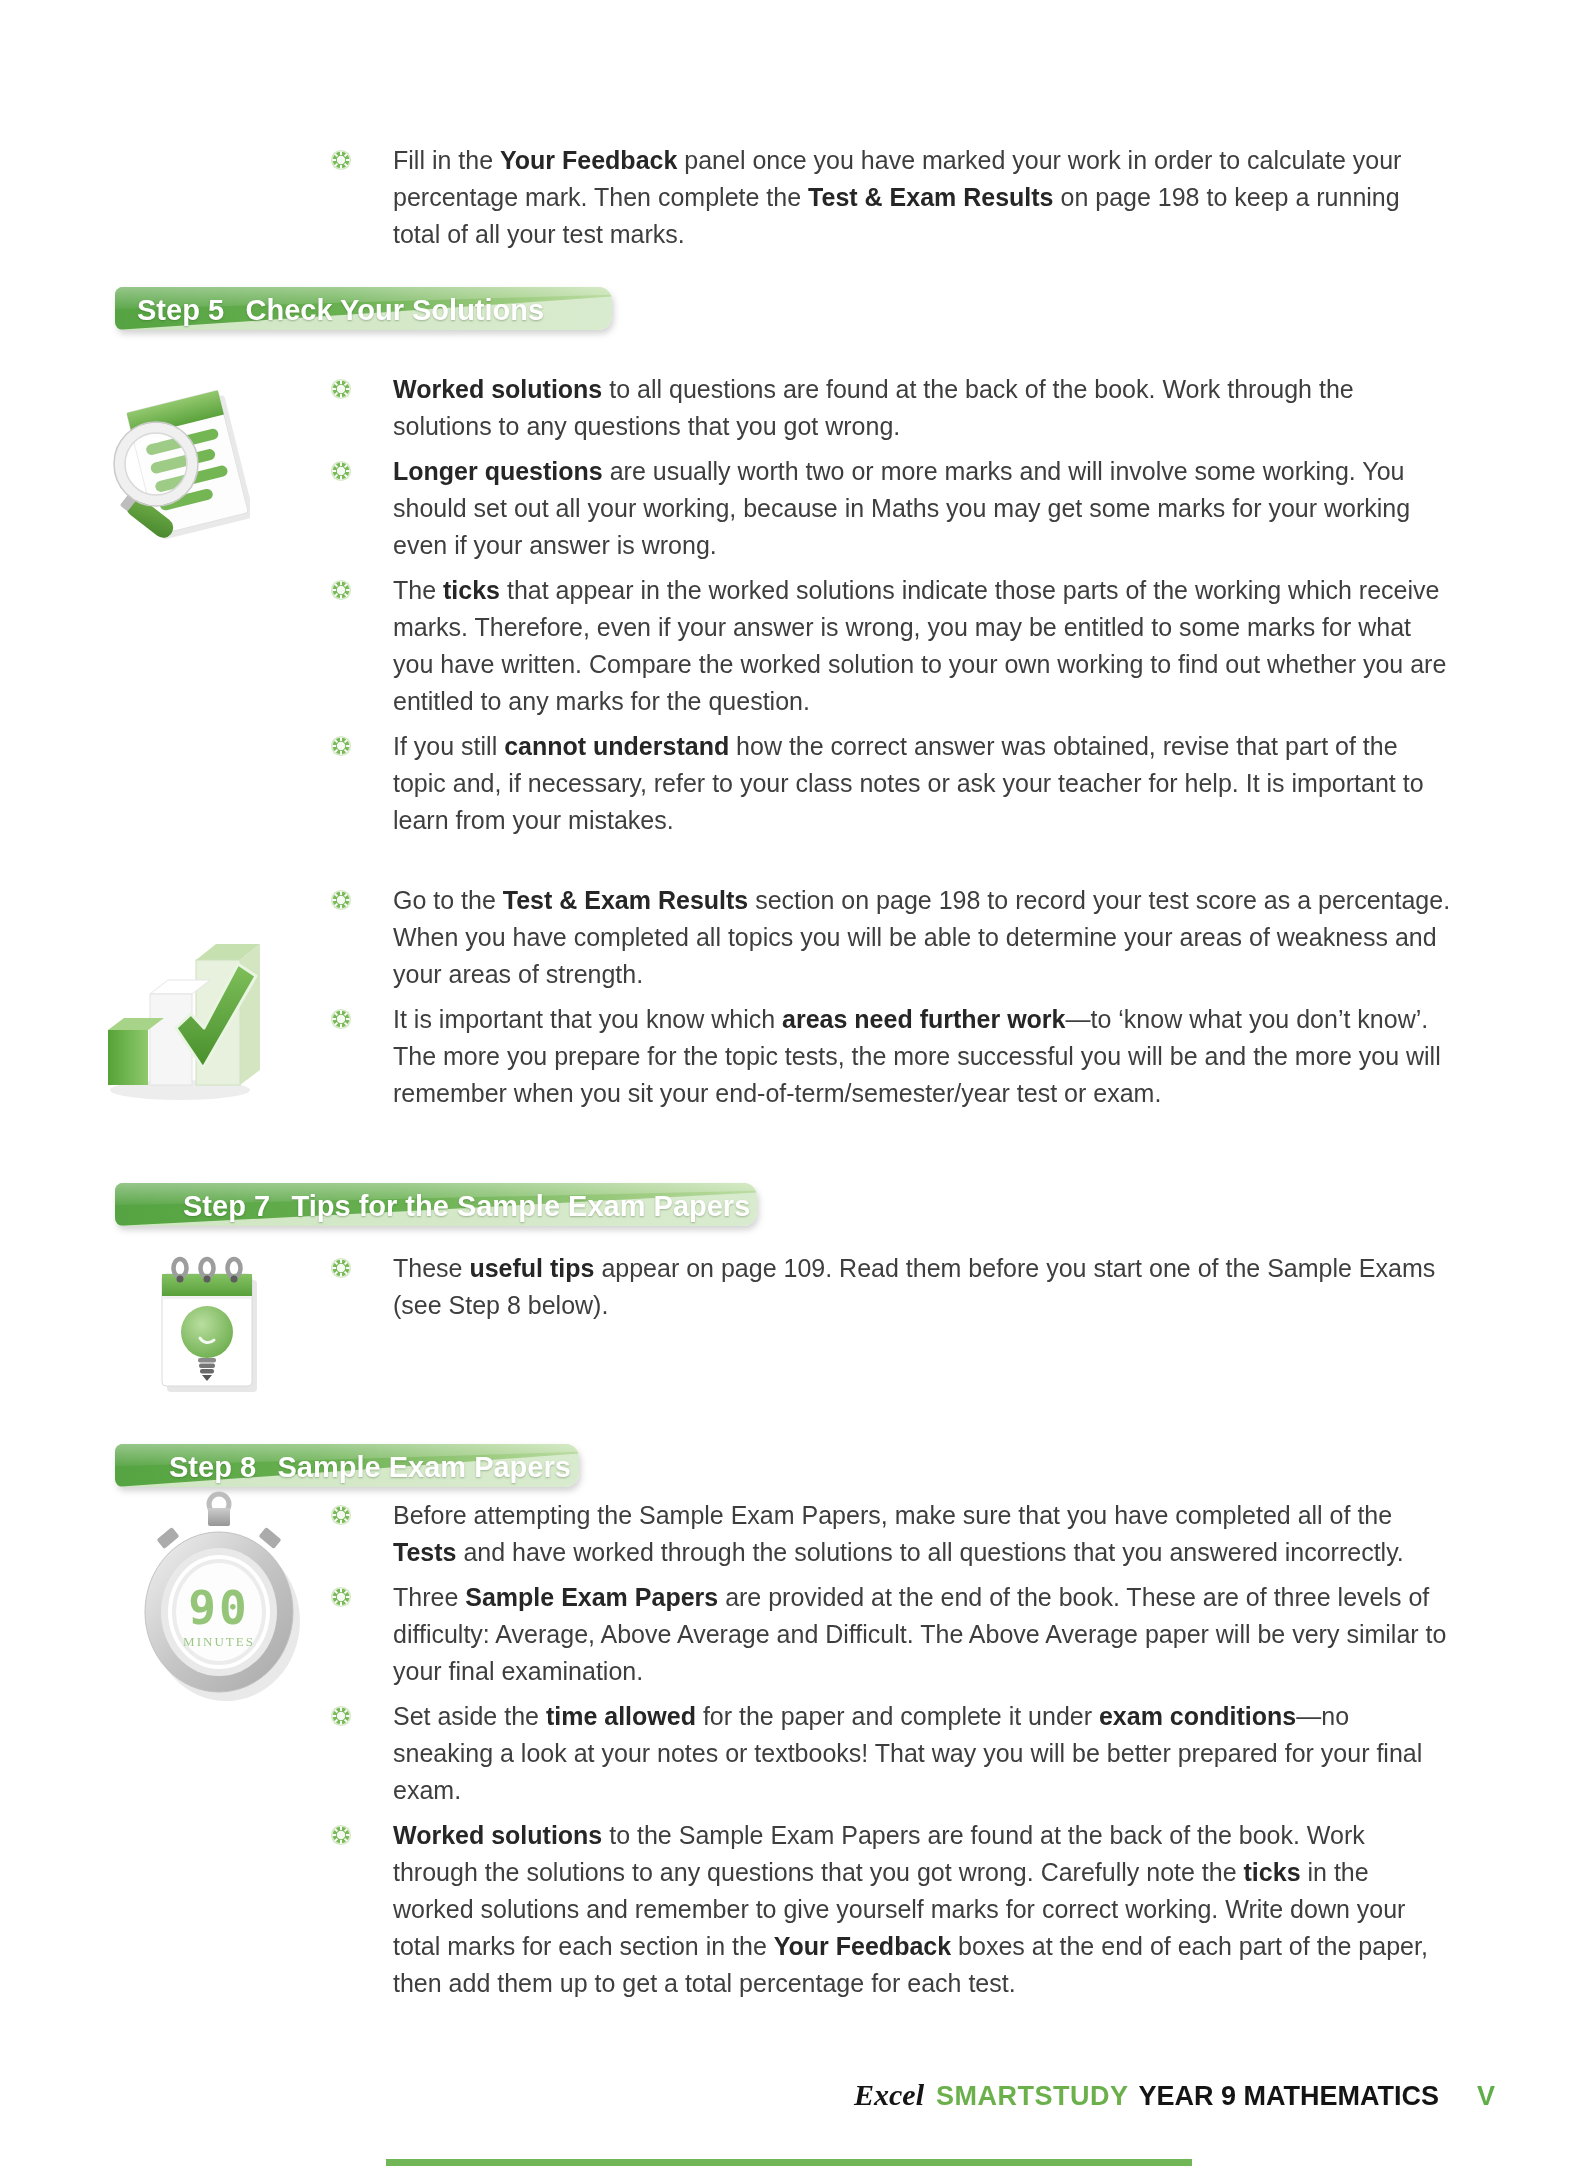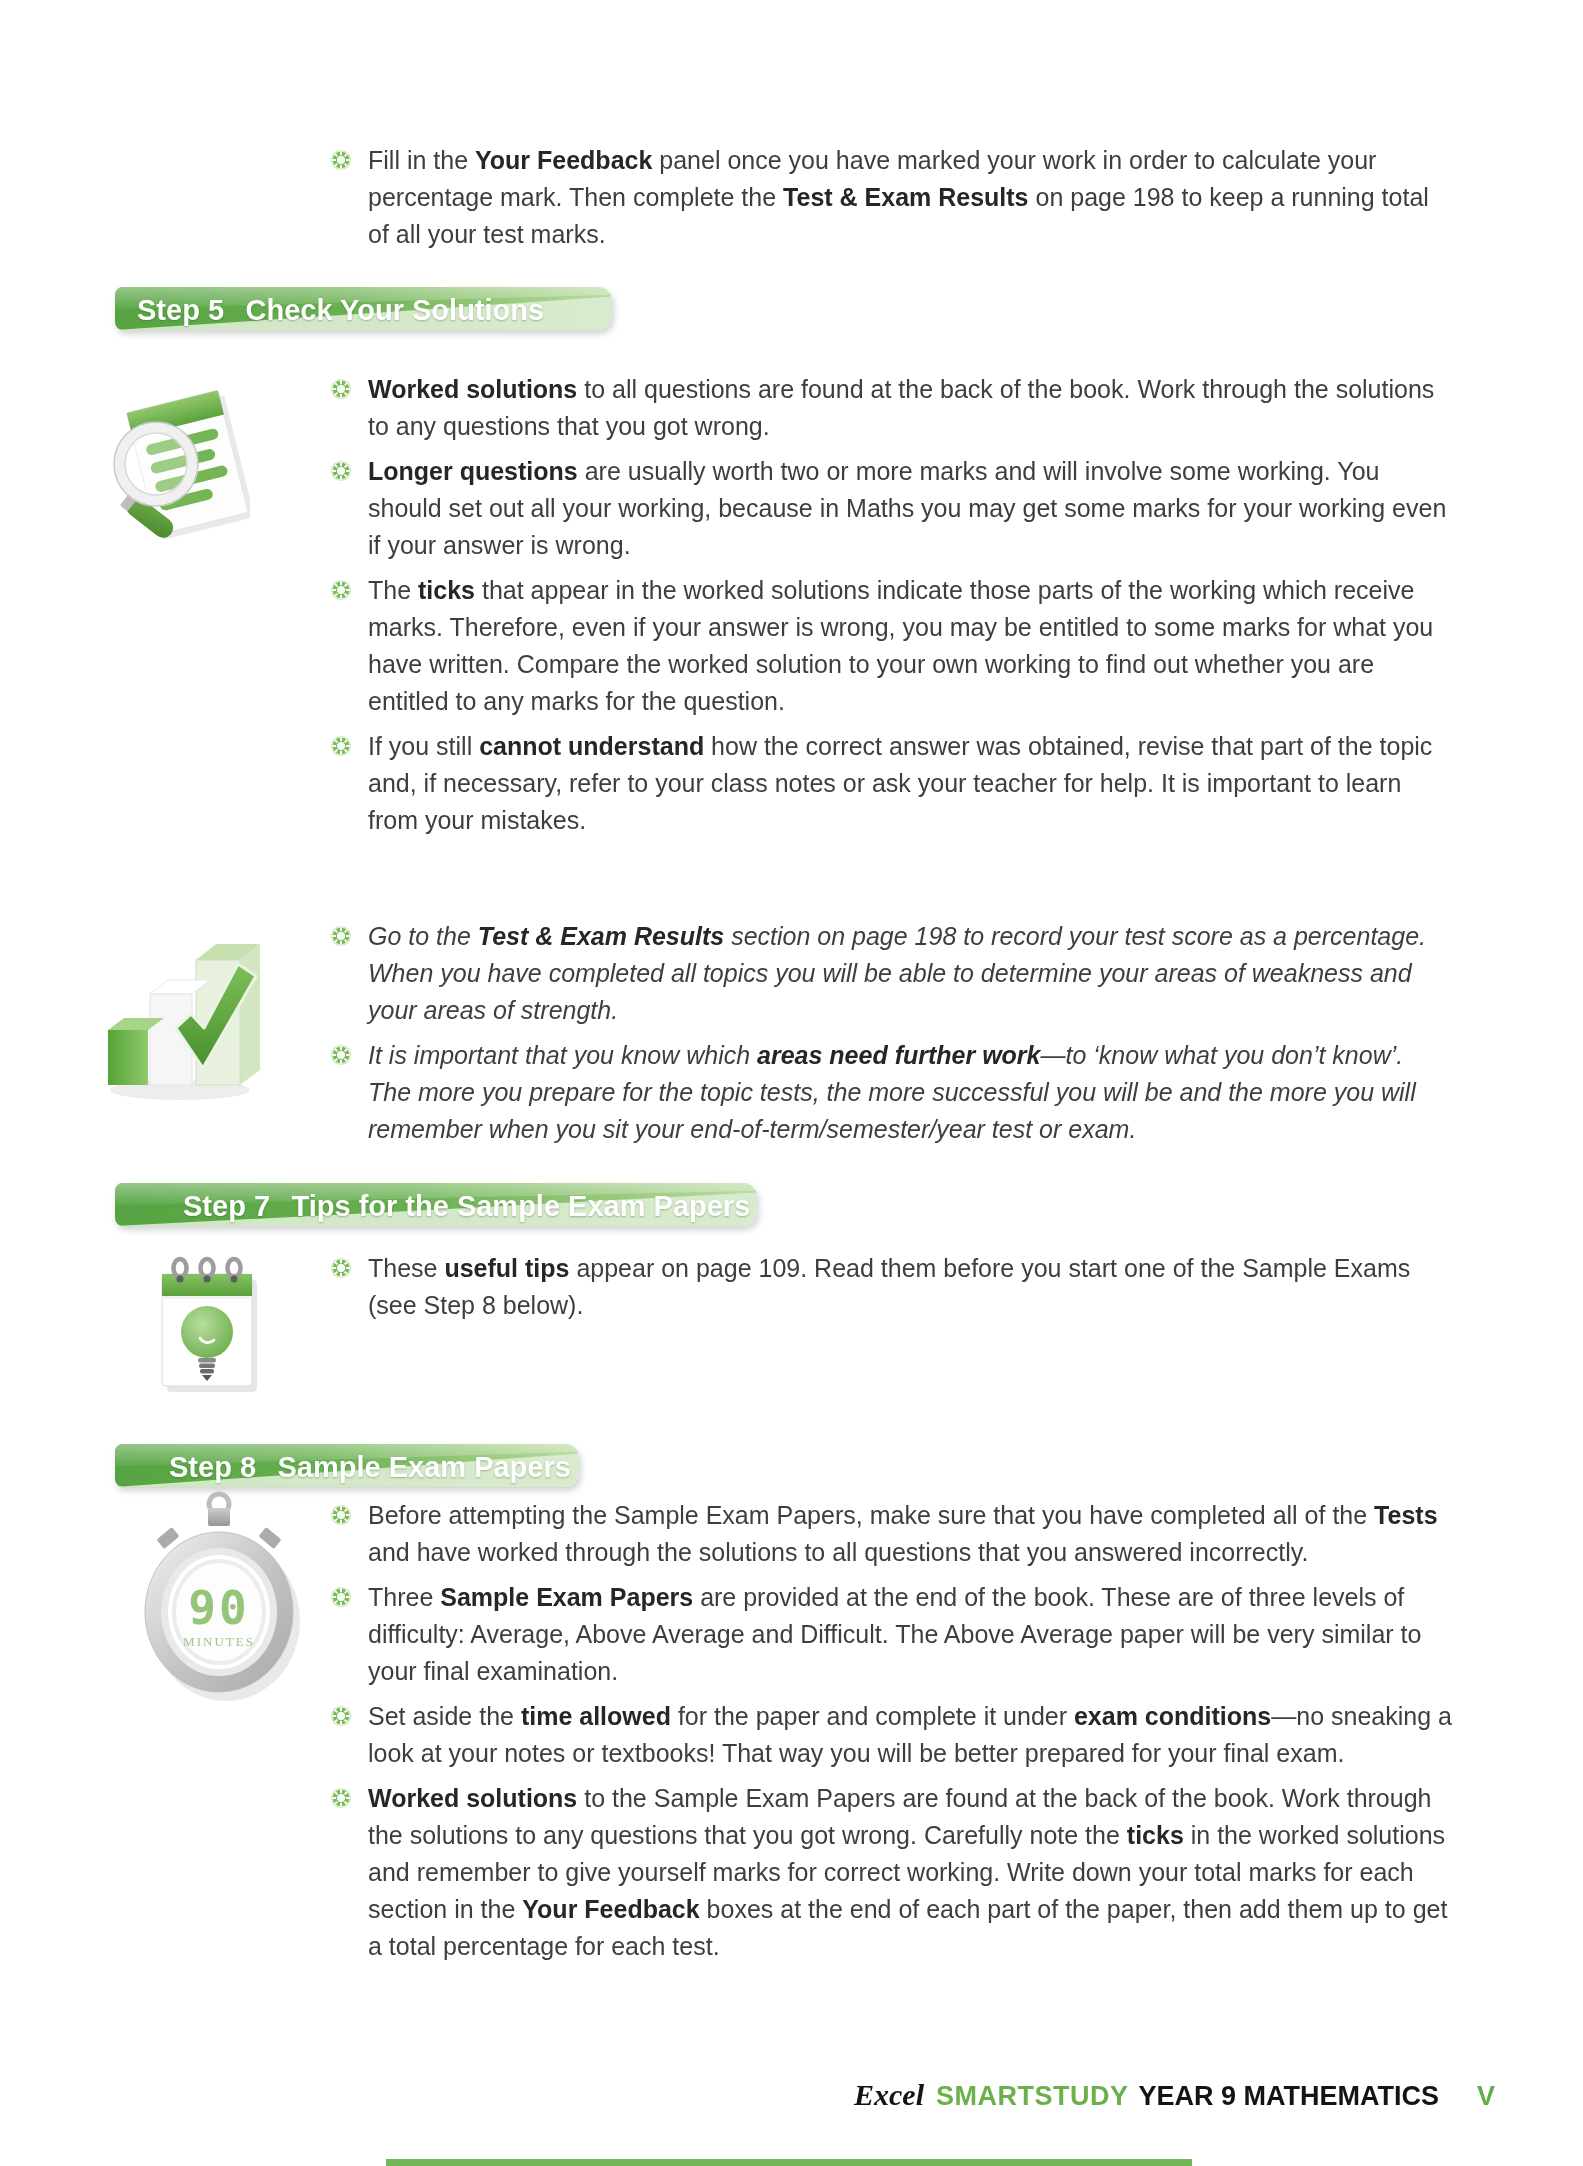--- a/index.html
+++ b/index.html
@@ -35,21 +35,21 @@
   .banner .step, .banner .btitle {
     position:relative; z-index:2;
     font-weight:bold; font-size:29px; line-height:47px; color:#ffffff;
     text-shadow:0 1px 2px rgba(40,80,30,.35);
   }
   .banner .step { margin-left:22px; }
   .banner .btitle { margin-left:17px; }
 
   
   .bullets { position:absolute; left:330px; width:1122px; }
-  .bullet { display:flex; align-items:flex-start; margin-bottom:8px; }
+  .bullet { display:flex; align-items:flex-start; margin-bottom:8px;gap:25px; }
   .bullet .dotwrap { flex:0 0 22px; margin-top:7px; margin-right:16px; }
   .btext { font-size:25px; line-height:37px; color:#3e3e3e; }
   .btext .b { font-weight:bold; color:#262626; }
 
   
   .icon { position:absolute; }
 
   
   .footer {
     position:absolute; top:2078px; right:88px;
@@ -226,21 +226,21 @@
       <polygon points="50,64 68,50 110,50 92,64" fill="#ffffff" stroke="#e6e6e6"></polygon>
       <rect x="50" y="64" width="42" height="91" fill="#f6f6f6" stroke="#e3e3e3"></rect>
 
       <polygon points="8,100 24,88 64,88 48,100" fill="#a8d489"></polygon>
       <rect x="8" y="100" width="40" height="55" fill="url(#greenBar)"></rect>
 
       <path d="M76,98 L103,138 L156,46 L138,34 L104,98 L91,84 Z" fill="url(#checkGrad)" stroke="#eaf4e2" stroke-width="3" stroke-linejoin="round"></path>
     </svg>
   </div>
 
-  <div class="bullets" style="top:918px;font-style:italic;">
+  <div class="bullets" style="top:882px;">
       <div class="bullet">
         <span class="dotwrap"><svg width="22" height="22" viewBox="0 0 24 24">
             <circle cx="12" cy="12" r="11" fill="#d5e9c6"></circle>
             <circle cx="12" cy="12" r="9" fill="#79b958"></circle>
             <g stroke="#ffffff" stroke-width="2.1">
               <line x1="12" y1="2.5" x2="12" y2="6.5"></line>
               <line x1="12" y1="17.5" x2="12" y2="21.5"></line>
               <line x1="2.5" y1="12" x2="6.5" y2="12"></line>
               <line x1="17.5" y1="12" x2="21.5" y2="12"></line>
               <line x1="5.3" y1="5.3" x2="8.1" y2="8.1"></line>

